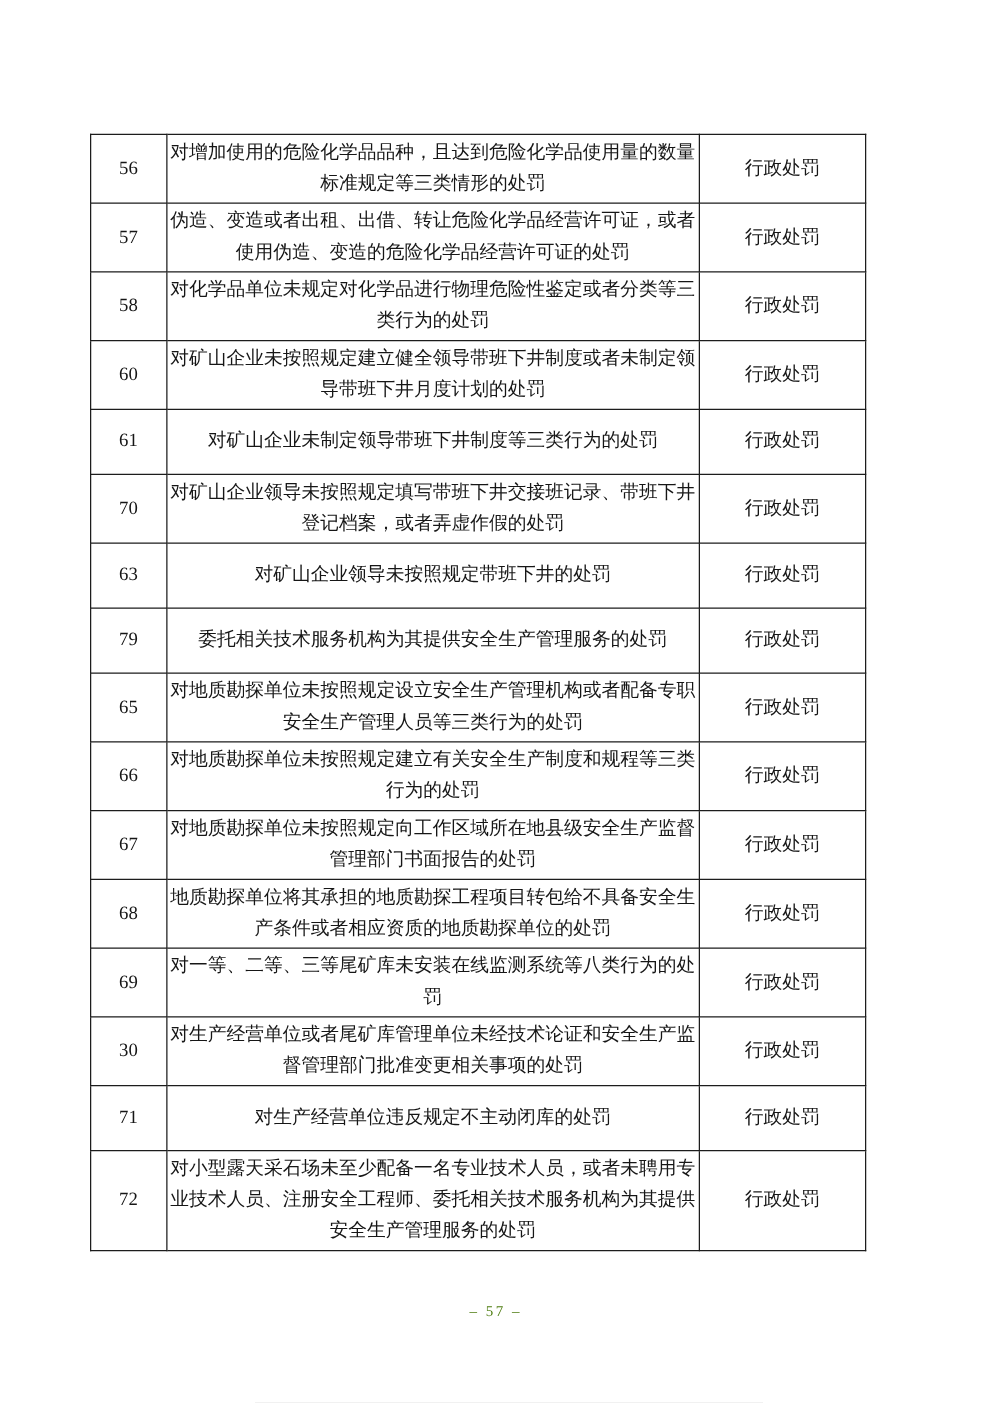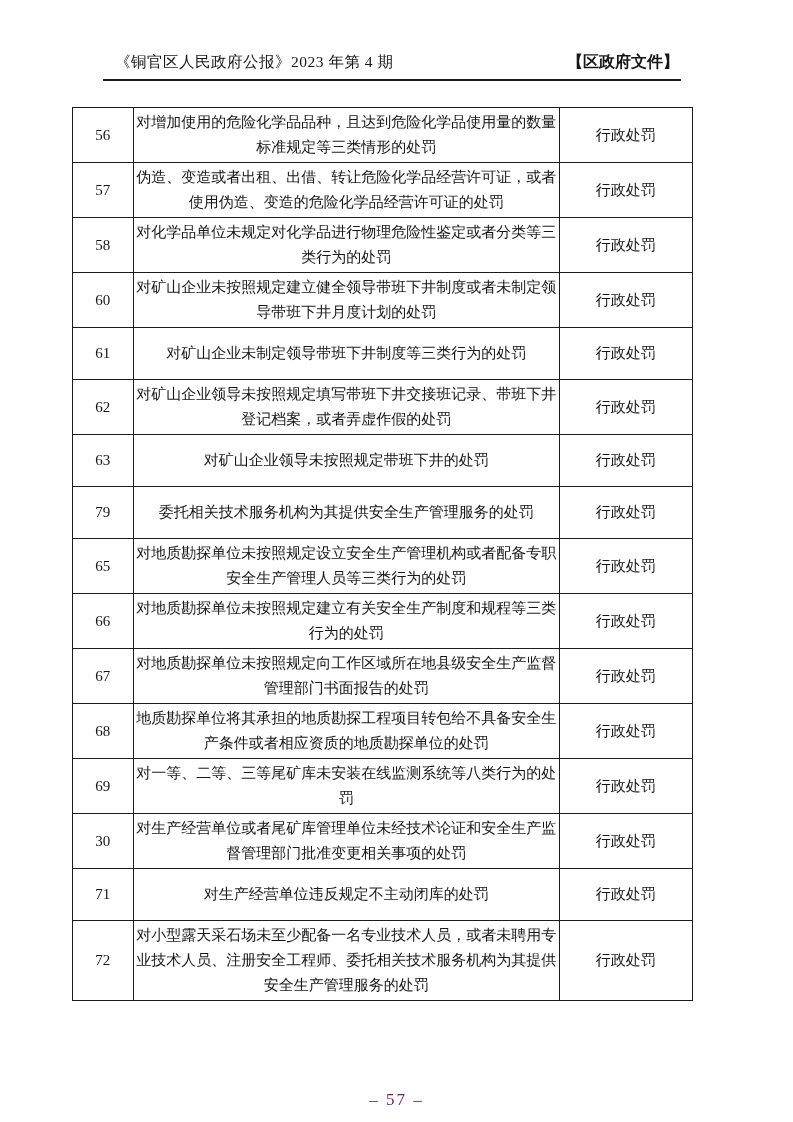--- a/index.html
+++ b/index.html
@@ -64,38 +64,30 @@
   .col-no   { width: 60px;  }
   .col-item { width: 422px; }
   .col-type { width: 132px; }
   
   .footer {
     position: absolute;
     top: 1042px;
     left: 0;
     width: 793px;
     text-align: center;
-    font-size: 17px;
+    font-size: 12px;
     letter-spacing: 2px;
-    color: #701a75;
-    margin-top: 48px;
+    color: #4d7c0f;
   }
 </style>
 </head>
 <body>
 
 <div class="page">
 
-  <div class="header">
-    <div class="header-row">
-      <span class="header-left">《铜官区人民政府公报》2023 年第 4 期</span>
-      <span class="header-right">【区政府文件】</span>
-    </div>
-    <div class="header-rule"></div>
-  </div>
 
   <table class="penalty-table">
     <tbody id="table-body">
         <tr>
           <td class="col-no">56</td>
           <td class="col-item">对增加使用的危险化学品品种，且达到危险化学品使用量的数量标准规定等三类情形的处罚</td>
           <td class="col-type">行政处罚</td>
         </tr>
         <tr>
           <td class="col-no">57</td>
@@ -111,21 +103,21 @@
           <td class="col-no">60</td>
           <td class="col-item">对矿山企业未按照规定建立健全领导带班下井制度或者未制定领导带班下井月度计划的处罚</td>
           <td class="col-type">行政处罚</td>
         </tr>
         <tr>
           <td class="col-no">61</td>
           <td class="col-item">对矿山企业未制定领导带班下井制度等三类行为的处罚</td>
           <td class="col-type">行政处罚</td>
         </tr>
         <tr>
-          <td class="col-no">62</td>
+          <td class="col-no">70</td>
           <td class="col-item">对矿山企业领导未按照规定填写带班下井交接班记录、带班下井登记档案，或者弄虚作假的处罚</td>
           <td class="col-type">行政处罚</td>
         </tr>
         <tr>
           <td class="col-no">63</td>
           <td class="col-item">对矿山企业领导未按照规定带班下井的处罚</td>
           <td class="col-type">行政处罚</td>
         </tr>
         <tr>
           <td class="col-no">79</td>

